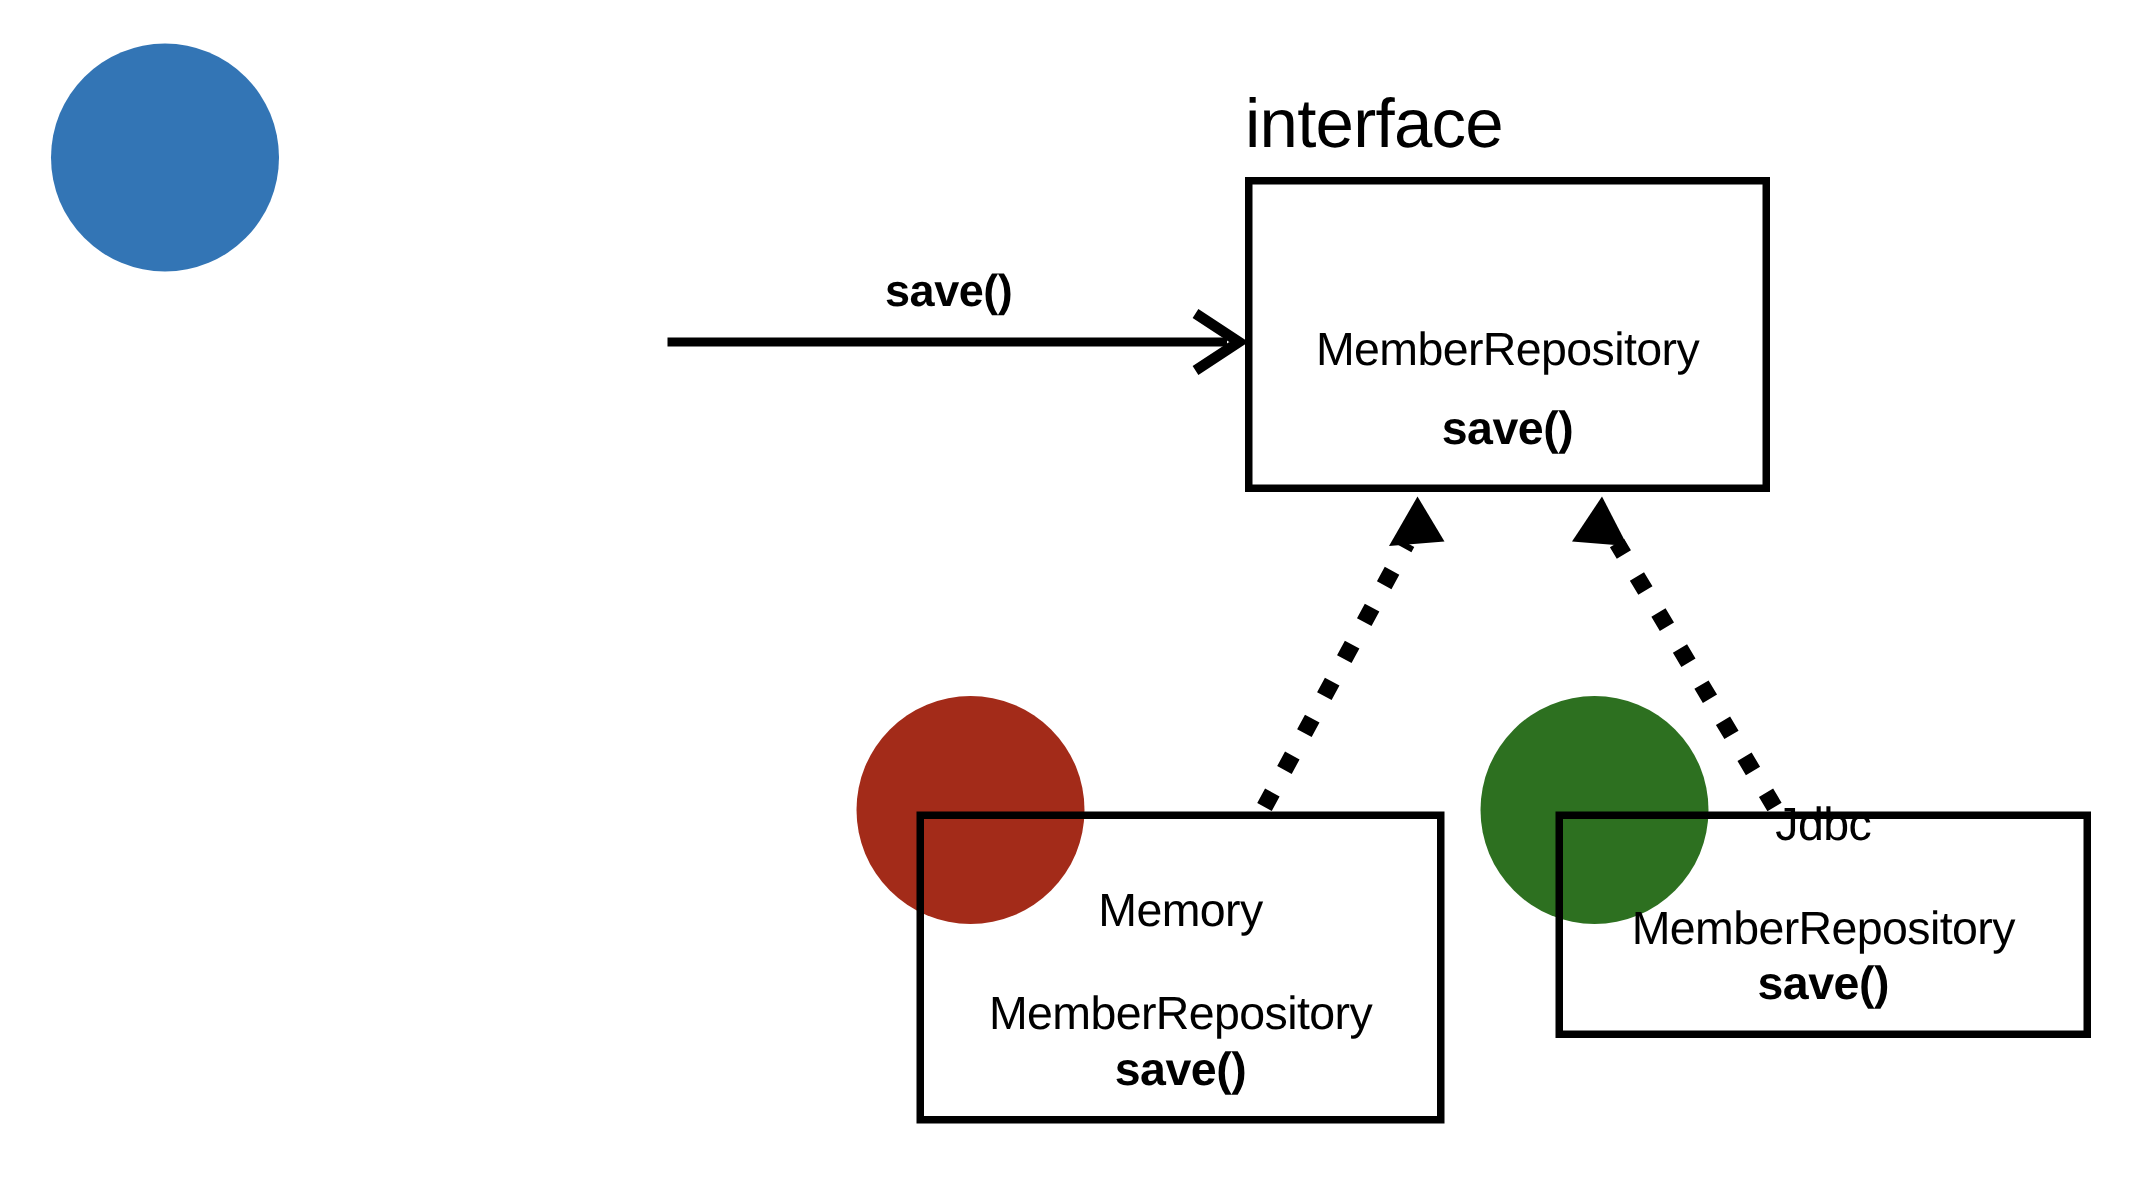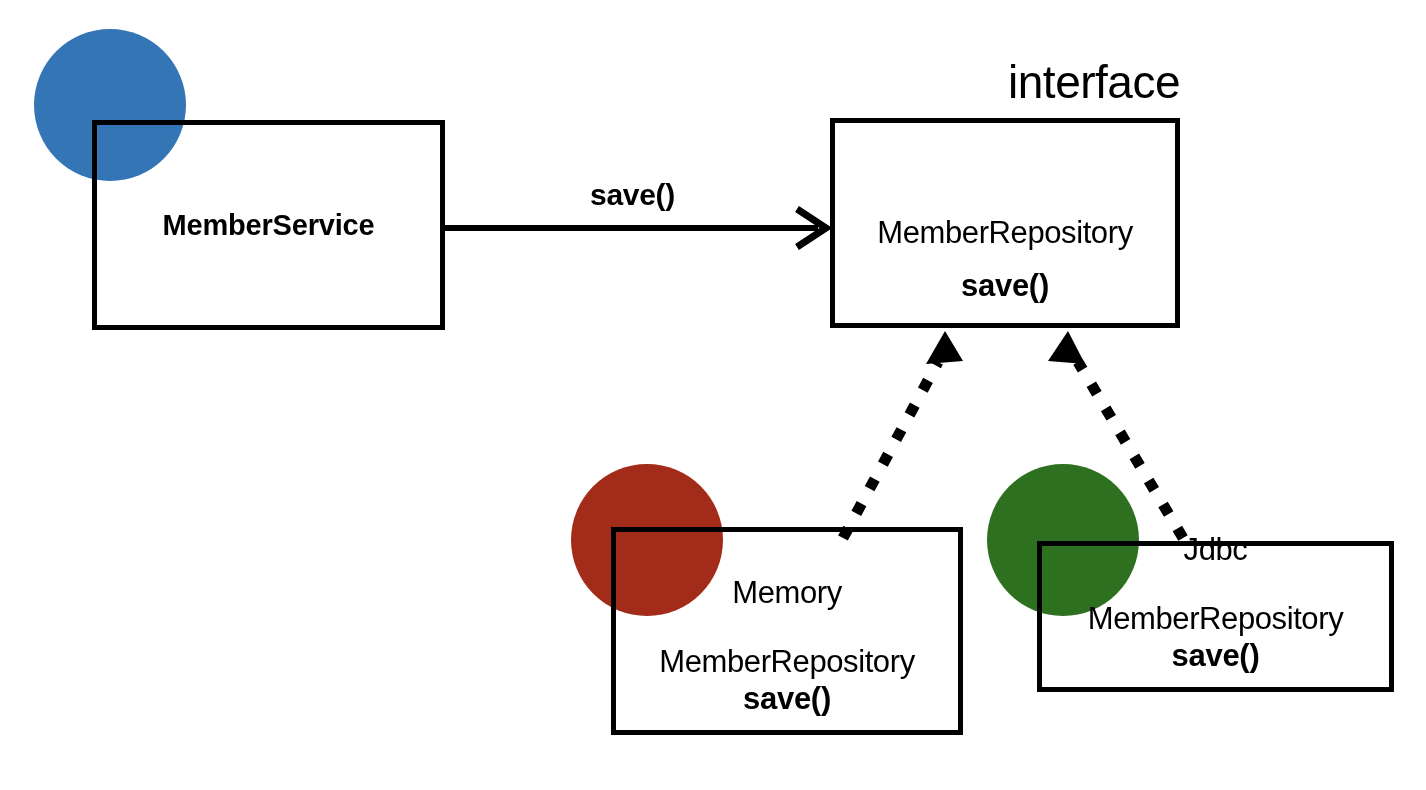--- a/index.html
+++ b/index.html
@@ -55,21 +55,21 @@
     letter-spacing: -0.3px;
     white-space: nowrap;
   }
   .stereotype {
     position: absolute;
     font-weight: 400;
     font-size: 46px;
     letter-spacing: -0.5px;
     color: #000000;
     white-space: nowrap;
-    text-align: right;
+    text-align: left;
   }
   .edge-label {
     position: absolute;
     font-weight: 700;
     font-size: 30px;
     letter-spacing: -0.3px;
     color: #000000;
     white-space: nowrap;
   }
   .bubble {
@@ -98,34 +98,31 @@
     <g>
       <line x1="1183" y1="538" x2="1078" y2="362" stroke="#000000" stroke-width="11" stroke-dasharray="11 17" stroke-linecap="butt"></line>
       <polygon points="1068,331 1048,361 1085,364" fill="#000000"></polygon>
     </g>
   </svg>
 
   <div class="edge-label" style="left:590px; top:178px;">save()</div>
 
   <div class="bubble" style="left:34px; top:29px; width:152px; height:152px; background:#3375b5;"></div>
 
-  <div class="node-box" style="left:92px; top:120px; width:353px; height:210px; justify-content:center;">
-    <div class="cls-name">MemberService</div>
-  </div>
 
   <div class="stereotype" style="left:830px; top:55px; width:350px;">interface</div>
 
   <div class="node-box" style="left:830px; top:118px; width:350px; height:210px; padding-bottom:20px;">
     <div class="cls-name-reg">MemberRepository</div>
     <div class="cls-method" style="margin-top:20px;">save()</div>
   </div>
 
   <div class="bubble" style="left:571px; top:464px; width:152px; height:152px; background:#a32b19;"></div>
 
-  <div class="node-box" style="left:611px; top:527px; width:352px; height:208px; padding-bottom:14px;">
+  <div class="node-box" style="left:611px; top:541px; width:352px; height:208px; padding-bottom:14px;">
     <div class="cls-name-reg">Memory</div>
     <div class="cls-name-reg">MemberRepository</div>
     <div class="cls-method" style="margin-top:4px;">save()</div>
   </div>
 
   <div class="bubble" style="left:987px; top:464px; width:152px; height:152px; background:#2d7020;"></div>
 
   <div class="node-box" style="left:1037px; top:541px; width:357px; height:151px; padding-bottom:14px;">
     <div class="cls-name-reg">Jdbc</div>
     <div class="cls-name-reg">MemberRepository</div>

